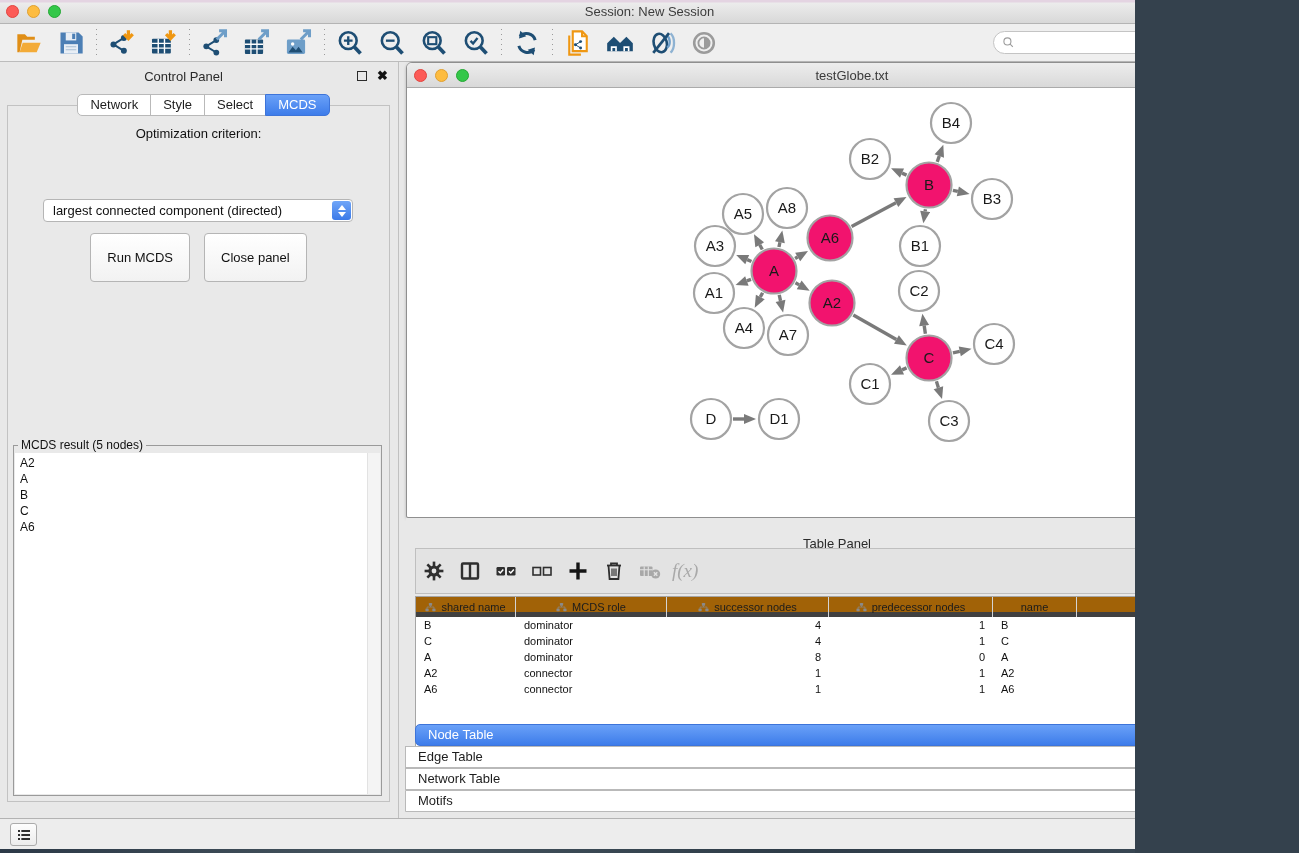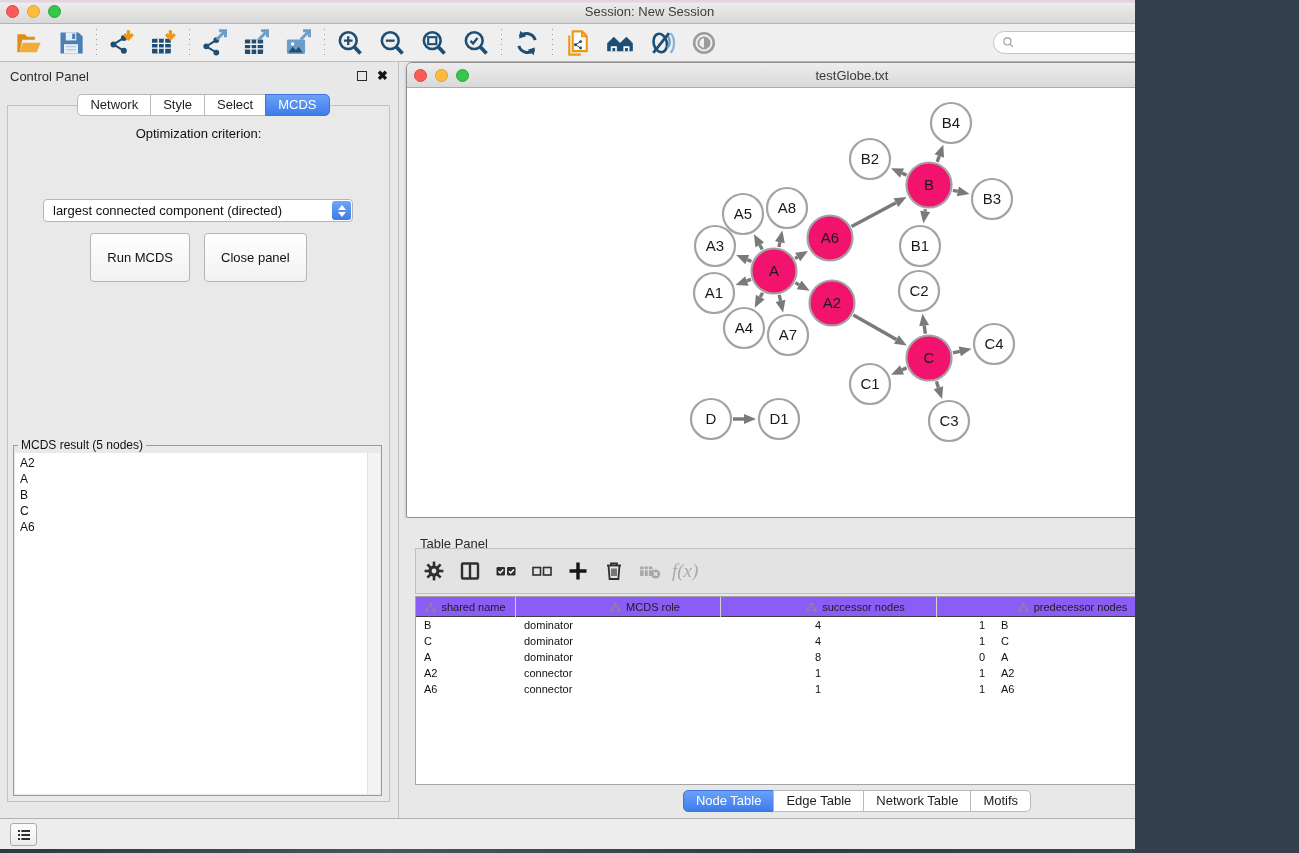--- a/index.html
+++ b/index.html
@@ -34,21 +34,21 @@
   .search-wrap input { border:none; outline:none; flex:1; font-size:12px; background:transparent; }
 
   
   #content { position:absolute; left:0; top:62px; width:1299px; height:756px; }
 
   
   #control-panel { position:absolute; left:0; top:0; width:399px; height:756px; background:#e8e8e8;
     border-right:1px solid #c0c0c0; }
   .panel-header { position:relative; height:28px; font-size:13px; color:#2b2b2b;
     display:flex; align-items:center; padding:0 10px; }
-  .panel-header .ph-title { flex:1; }
+  .panel-header .ph-title { flex:1;text-align:center; }
   .float-icon { width:10px; height:10px; border:1.5px solid #2b2b2b; display:inline-block; margin-right:10px; }
   .close-x { font-size:13px; font-weight:bold; color:#111; line-height:10px; }
   .seg-tabs { display:flex; justify-content:center; }
   .seg-btn { background:#fff; border:1px solid #b9b9b9; font-size:13px; color:#1d1d1d;
     padding:2px 12px; margin-left:-1px; line-height:16px; cursor:default; }
   .seg-btn:first-child { border-radius:5px 0 0 5px; margin-left:9px; }
   .seg-btn:last-child { border-radius:0 5px 5px 0; }
   .seg-btn.active { background:linear-gradient(#6aa1f8,#3d7cea); border-color:#3d74d9; color:#fff; }
   #cp-tabs { position:absolute; left:0; right:0; top:32px; z-index:2; }
   .cp-body { position:absolute; left:7px; right:8px; top:43px; bottom:16px;
@@ -92,29 +92,29 @@
   
   #table-panel { position:absolute; left:406px; top:456px; width:893px; height:300px; background:#e8e8e8; }
   #table-panel .panel-header { padding:0 14px; height:26px; margin-top:12px; }
   .table-toolbar { position:absolute; left:9px; right:5px; top:30px; height:46px;
     background:#e3e3e3; border:1px solid #bfbfbf; display:flex; align-items:center; }
   .tt-btn { width:36px; height:32px; display:flex; align-items:center; justify-content:center; }
   .tt-btn svg { width:24px; height:24px; }
   .fx-label { font-size:19px; font-style:italic; color:#a9a9a9; font-family:"Liberation Serif",serif; padding-left:4px; }
   .table-wrap { position:absolute; left:9px; right:5px; top:78px; bottom:33px;
     background:#fff; border:1px solid #a5a5a5; overflow:hidden; }
-  .tbl-header { display:flex; height:20px; border-bottom:1px solid #404040; background:#8b5cf6;justify-content:space-between; }
+  .tbl-header { display:flex; height:20px; border-bottom:5px solid #404040; background:#a16207; }
   .tbl-hcell { display:flex; align-items:center; justify-content:center; gap:5px;
     font-size:11px; color:#1c1c1c; border-right:1px solid #d4d4d4; height:20px; flex:none; }
   .tbl-hcell svg { width:11px; height:11px; flex:none; }
   .tbl-row { display:flex; height:16px; }
   .tbl-cell { font-size:11px; color:#111; flex:none; line-height:16px; padding:0 8px; }
   .tbl-cell.num { text-align:right; }
   .tbl-scroll { position:absolute; right:0; top:0; bottom:0; width:6px; background:#e9e9e9; border-left:1px solid #d0d0d0; }
-  #table-tabs { position:absolute; left:0; right:0; bottom:6px; }
+  #table-tabs { position:absolute; left:0; right:0; bottom:6px;flex-direction:column; }
 
   
   #statusbar { position:absolute; left:0; top:818px; width:1299px; height:31px;
     background:#ededed; border-top:1px solid #b3b3b3; }
   .list-btn { position:absolute; left:10px; top:4px; width:27px; height:23px;
     background:linear-gradient(#fdfdfd,#ececec); border:1px solid #ababab; border-radius:3px;
     display:flex; align-items:center; justify-content:center; }
   .list-btn svg { width:16px; height:16px; }
   .memory-btn { position:absolute; right:8px; top:4px; height:23px; padding:0 12px 0 9px;
     background:linear-gradient(#fbfbfb,#efefef); border:1px solid #ababab; border-radius:3px;

